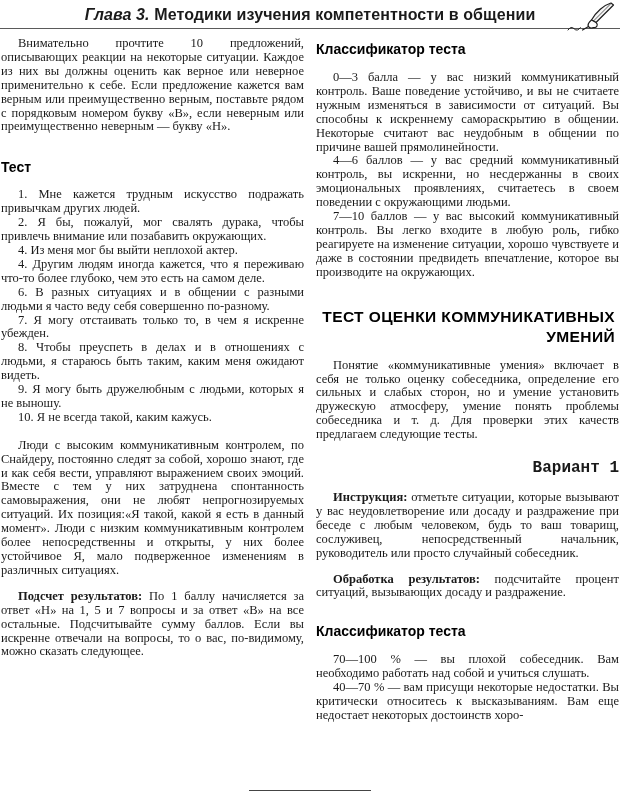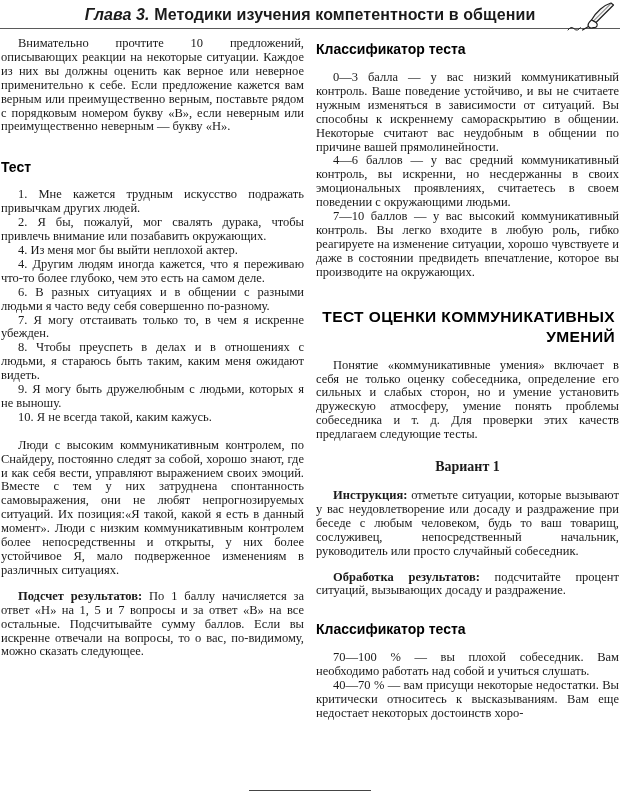--- a/index.html
+++ b/index.html
@@ -65,24 +65,24 @@
     font-family: "Liberation Sans", sans-serif;
     font-weight: bold;
     font-size: 15.5px;
     line-height: 20px;
     letter-spacing: 0.4px;
     text-align: right;
     margin: 27px 4px 12px 4px;
     color: #000;
   }
   .h-variant {
-    font-family: Liberation Serif, serif;
+    font-family: Liberation Mono, monospace;
     font-weight: bold;
-    font-size: 14px;
-    text-align: center;
+    font-size: 16px;
+    text-align: right;
     margin: 17px 0 0 0;
     text-indent: 0 !important;
   }
   
   .page-footer {
     position: absolute;
     left: 0; right: 0; bottom: 4px;
     text-align: center;
   }
   .page-number {

